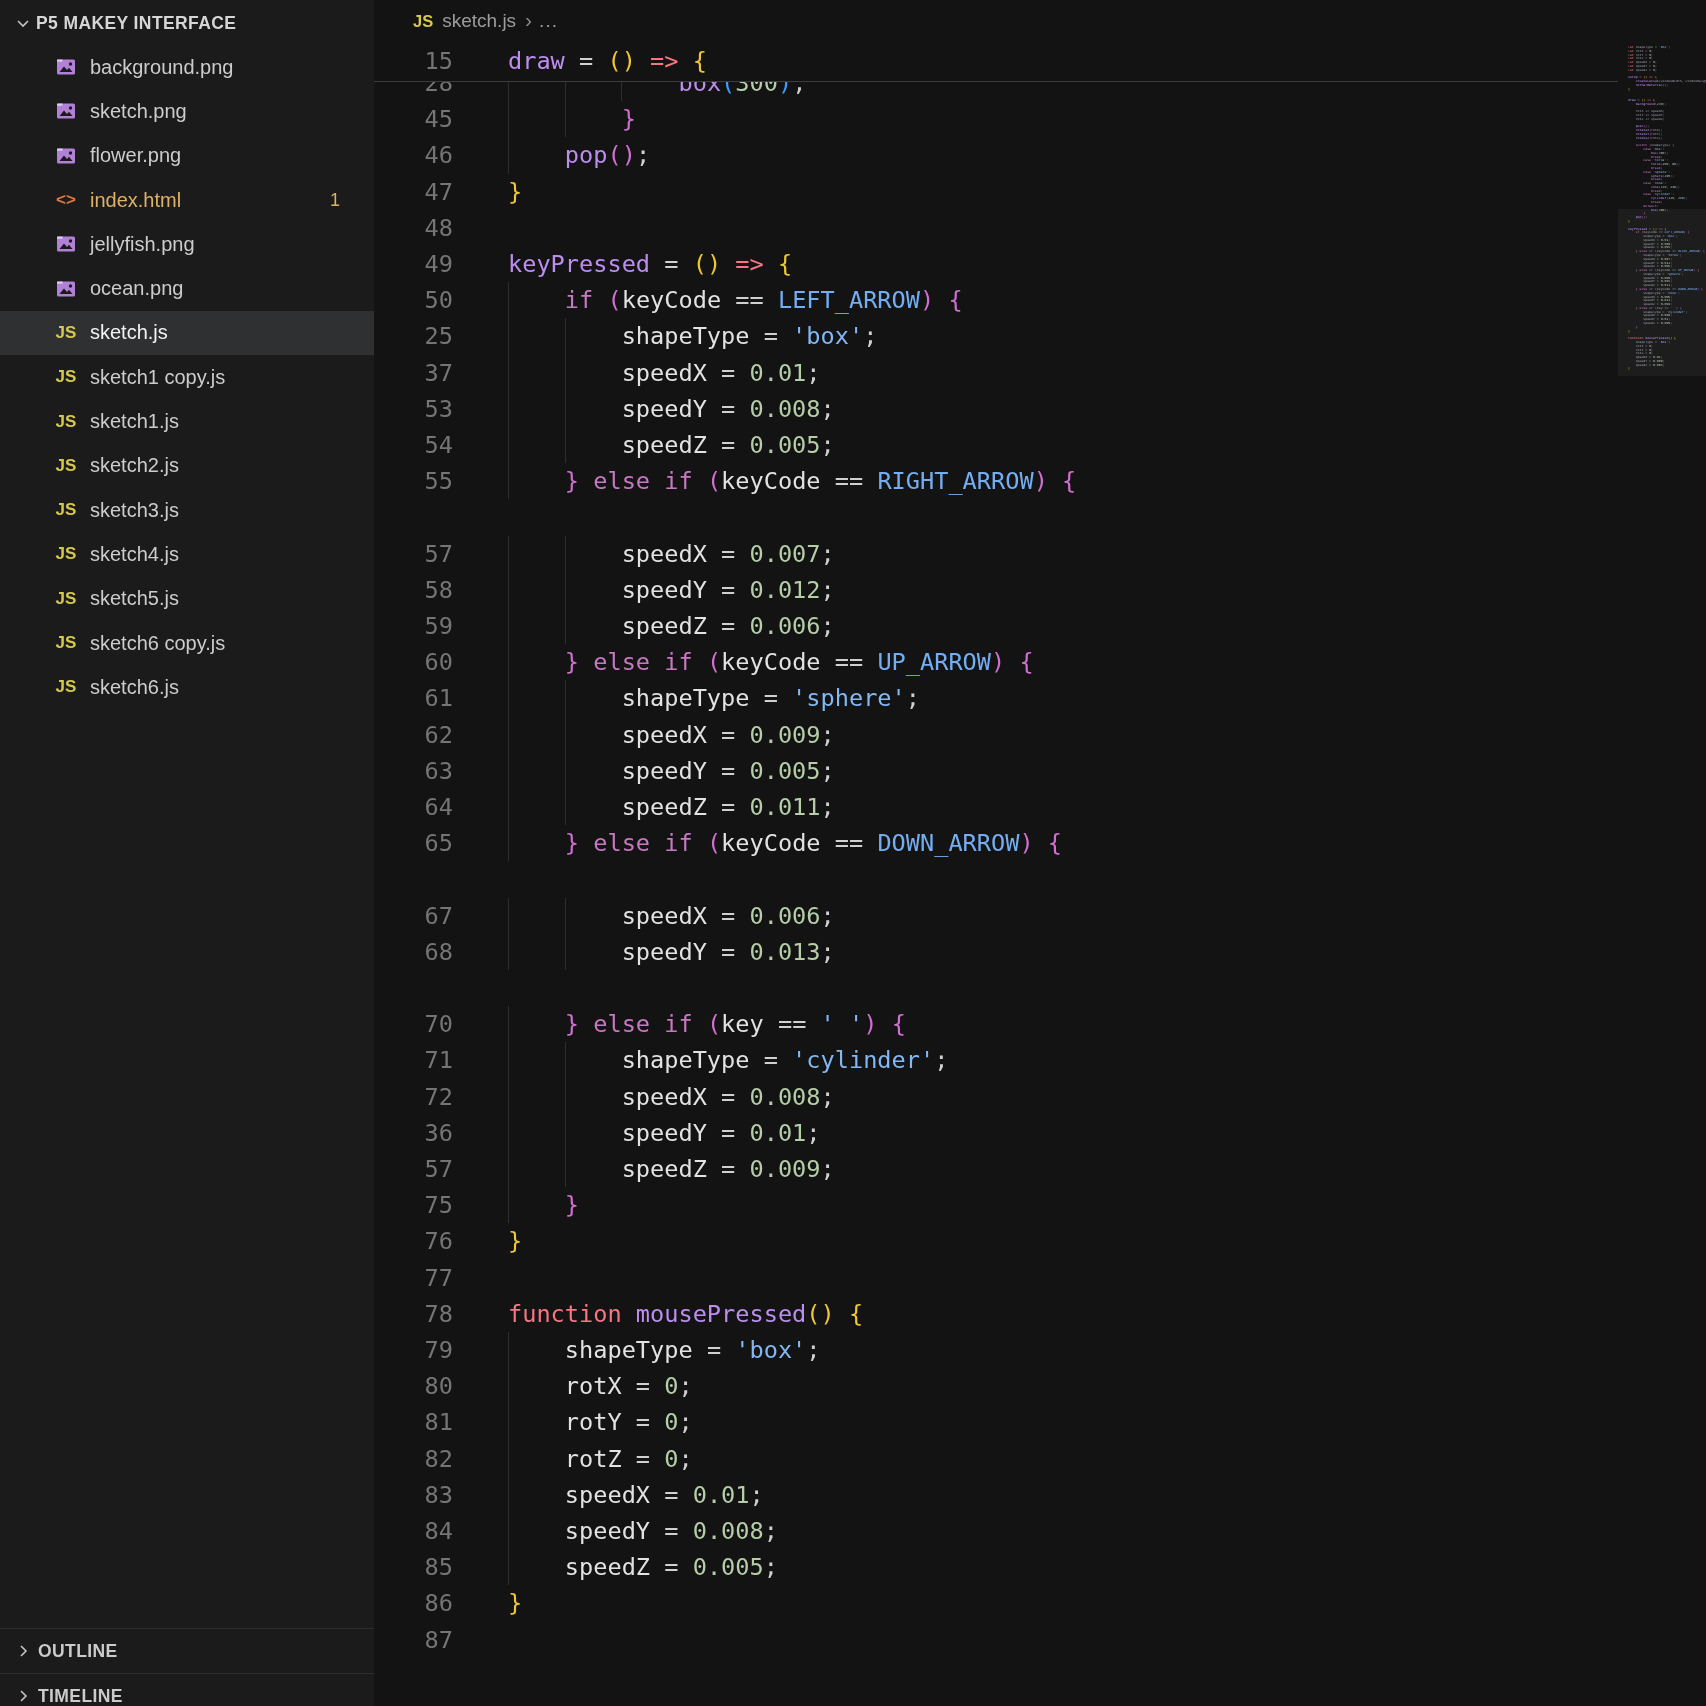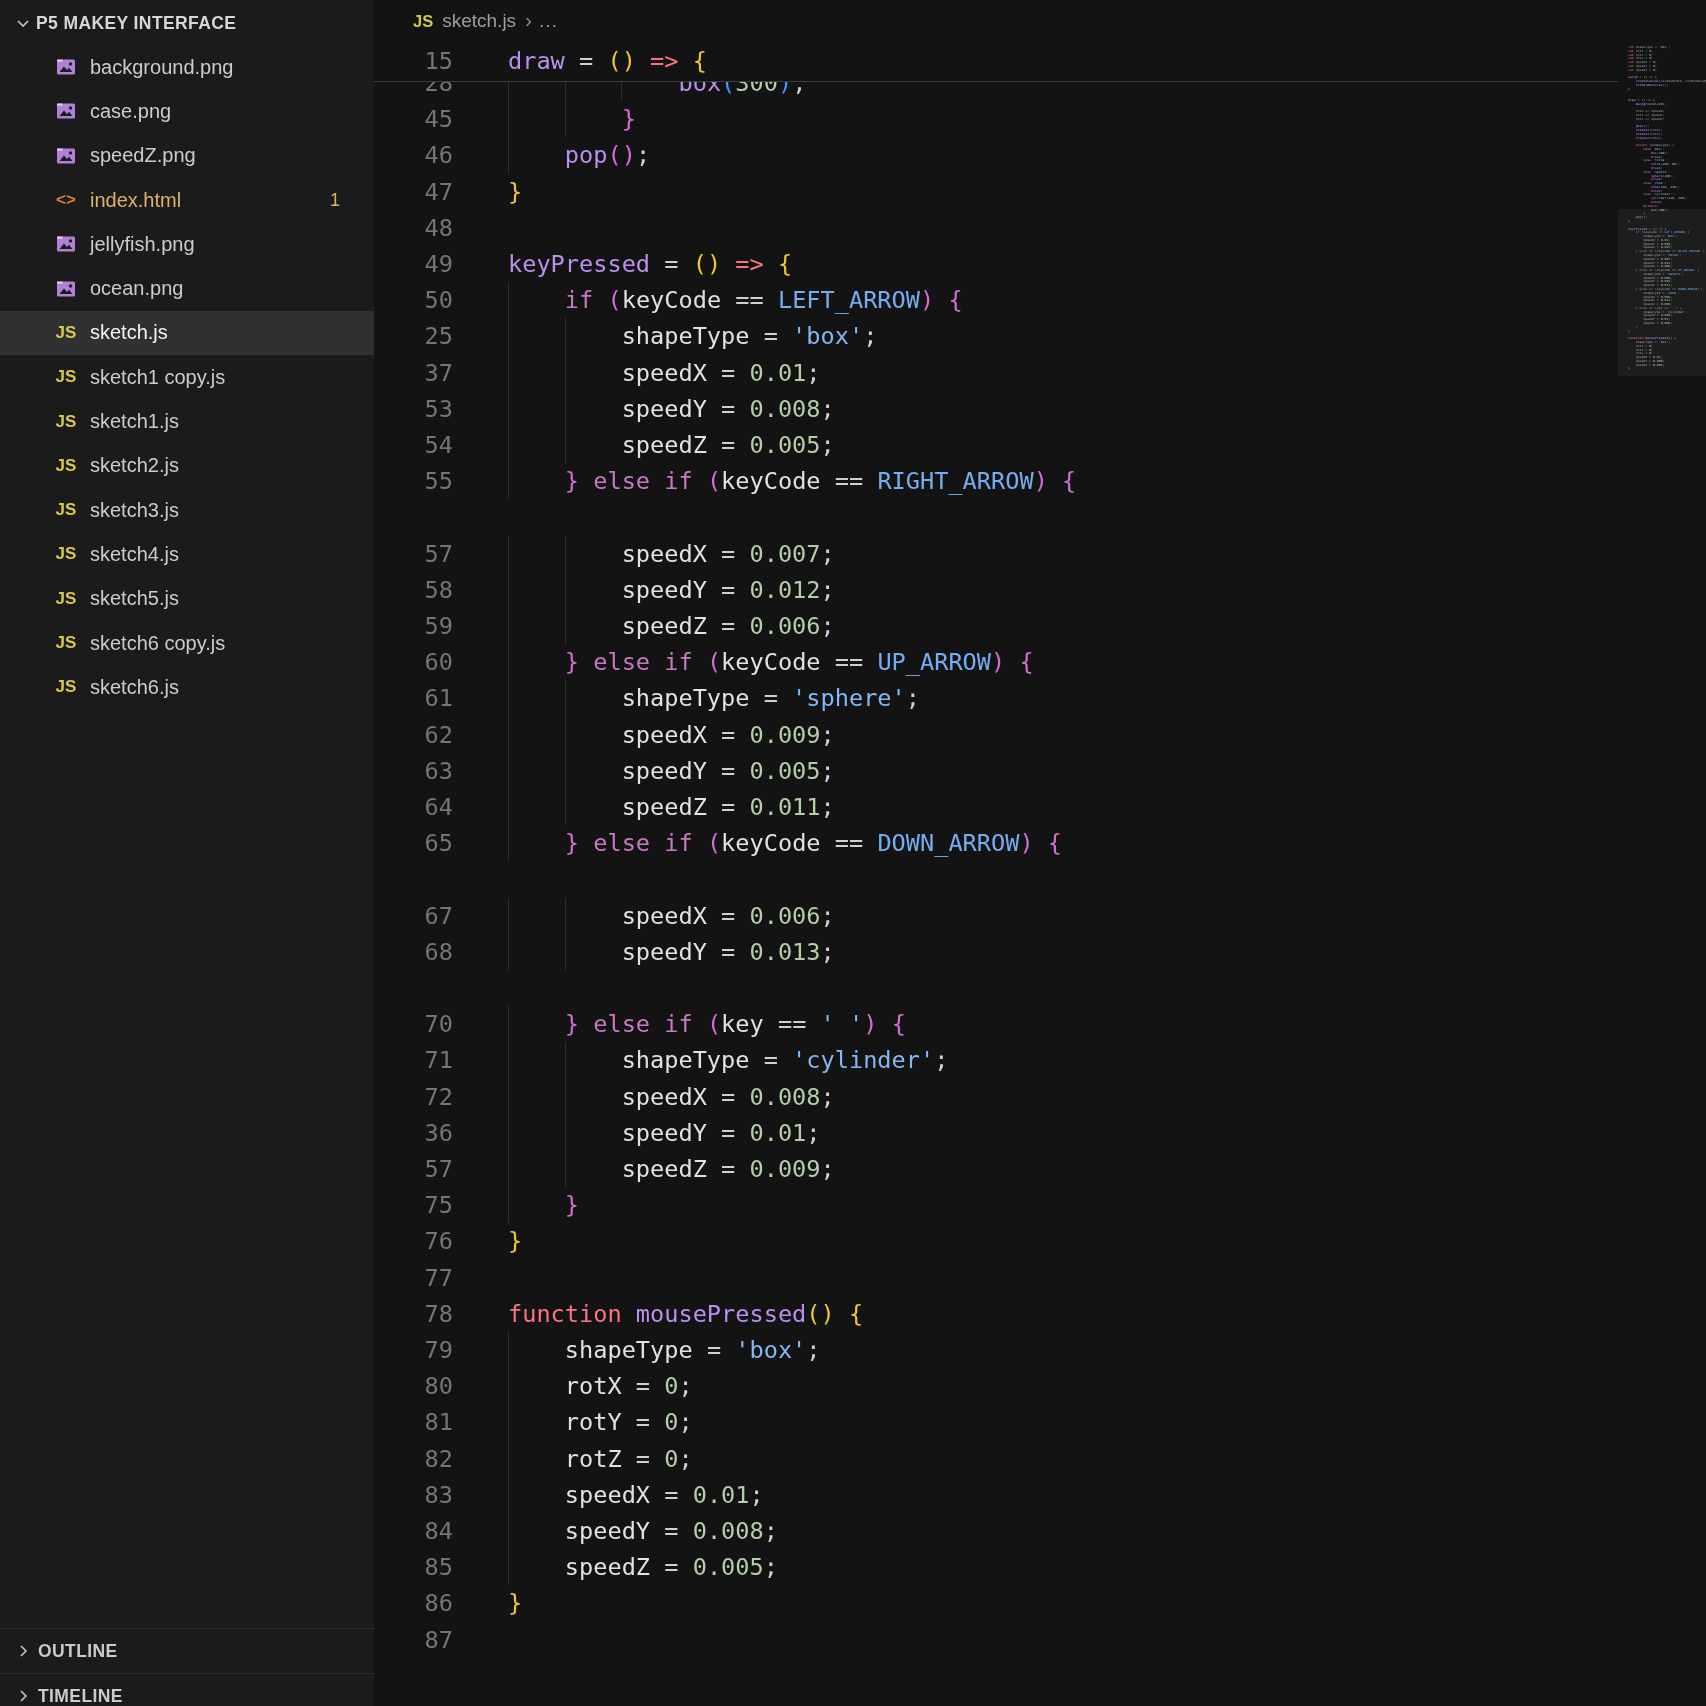--- a/index.html
+++ b/index.html
@@ -83,32 +83,32 @@
         </div>
         <div class="frow">
           <span class="ficon">
             <svg width="22" height="20" viewBox="0 0 22 20">
               <rect x="2" y="2.5" width="18" height="15" rx="1.5" fill="#b180d7"></rect>
               <path d="M4.5 15l4.5-5.5 3 3.6 2-2.4 3.5 4.3z" fill="#1b1b1c"></path>
               <circle cx="15.5" cy="7" r="1.7" fill="#1b1b1c"></circle>
               <rect x="2" y="2.5" width="5.5" height="2.2" fill="#e6d6f3" opacity="0.85"></rect>
             </svg>
           </span>
-          <span class="flabel">case.png</span>
+          <span class="flabel">sketch.png</span>
         </div>
         <div class="frow">
           <span class="ficon">
             <svg width="22" height="20" viewBox="0 0 22 20">
               <rect x="2" y="2.5" width="18" height="15" rx="1.5" fill="#b180d7"></rect>
               <path d="M4.5 15l4.5-5.5 3 3.6 2-2.4 3.5 4.3z" fill="#1b1b1c"></path>
               <circle cx="15.5" cy="7" r="1.7" fill="#1b1b1c"></circle>
               <rect x="2" y="2.5" width="5.5" height="2.2" fill="#e6d6f3" opacity="0.85"></rect>
             </svg>
           </span>
-          <span class="flabel">speedZ.png</span>
+          <span class="flabel">flower.png</span>
         </div>
         <div class="frow">
           <span class="ficon">
             <span class="txticon" style="color:#e0793e">&lt;&gt;</span>
           </span>
           <span class="flabel gold">index.html</span>
           <span class="fbadge">1</span>
         </div>
         <div class="frow">
           <span class="ficon">

